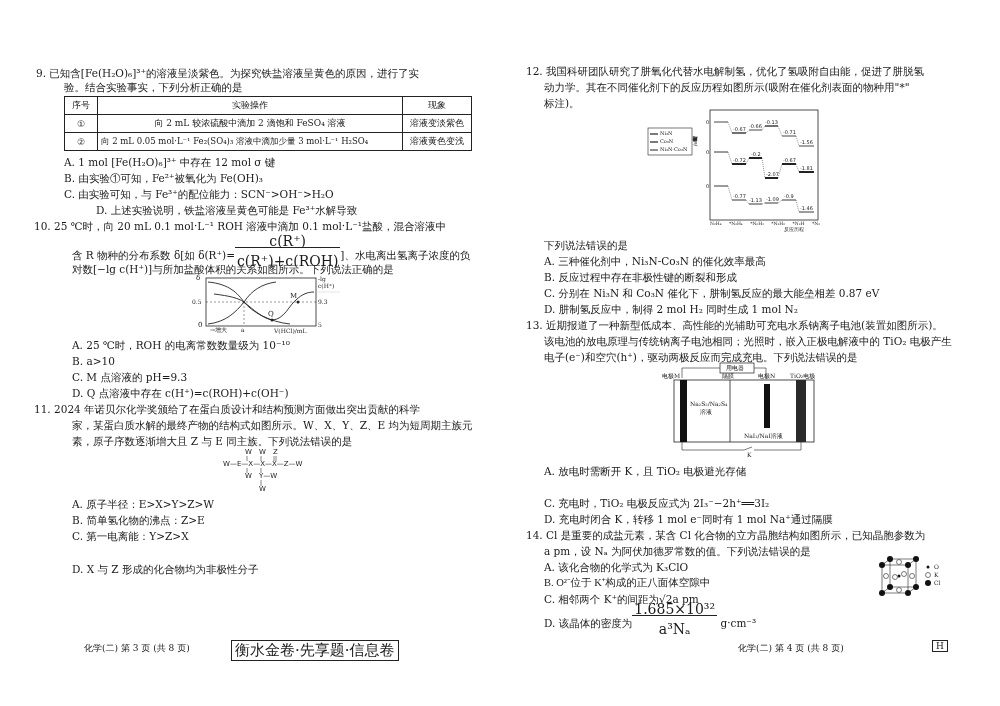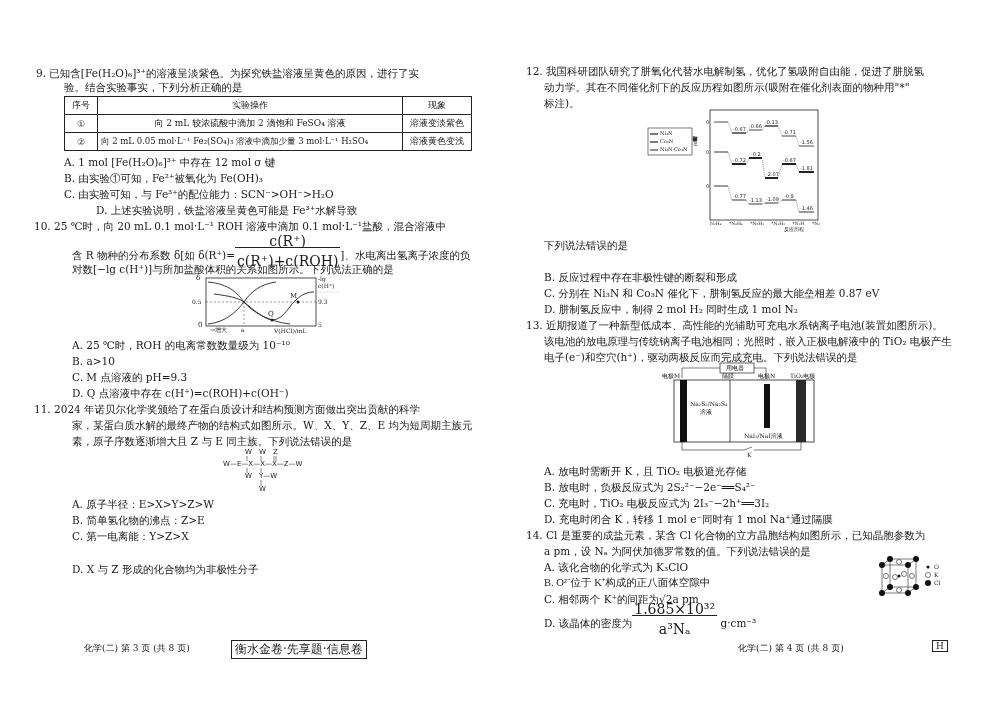--- a/index.html
+++ b/index.html
@@ -115,21 +115,21 @@
   <div class="line" style="left:72px;top:529px;">C. 第一电离能：Y&gt;Z&gt;X</div>
   <div class="line" style="left:72px;top:545px;margin-top:17px;">D. X 与 Z 形成的化合物均为非极性分子</div>
 
   <div class="footer" style="left:84px;">化学(二) 第 3 页 (共 8 页)</div>
 </div>
 
 <div class="footer" style="left:232px;top:640px;left:232px;"></div>
 
 <div class="footer" style="left:232px;"></div>
 <div class="abs" style="left:232px;top:641px;"></div>
-<div class="abs badge" style="left:231px;top:640px;position:absolute;left:231px;font-size:12px;white-space:nowrap;left:231px;text-align:right;">衡水金卷·先享题·信息卷</div>
+<div class="abs badge" style="left:231px;top:640px;position:absolute;left:231px;font-size:15px;white-space:nowrap;left:231px;text-align:right;">衡水金卷·先享题·信息卷</div>
 
 <div class="col-right">
   <div class="line" style="left:26px;top:64px;">12. 我国科研团队研究了肼氧化代替水电解制氢，优化了氢吸附自由能，促进了肼脱氢</div>
   <div class="line" style="left:44px;top:80px;">动力学。其在不同催化剂下的反应历程如图所示(吸附在催化剂表面的物种用"*"</div>
   <div class="line" style="left:44px;top:96px;">标注)。</div>
 
   <div class="abs" style="left:146px;top:108px;width:200px;height:124px;">
     <svg width="200" height="124" viewBox="0 0 200 124">
       <rect x="64" y="2" width="108" height="110" fill="none" stroke="#222" stroke-width="0.8"></rect>
 
@@ -209,20 +209,21 @@
       <span>*N₂H₄</span>
       <span>*N₂H₃</span>
       <span>*N₂H₂</span>
       <span>*N₂H</span>
       <span>*N₂</span>
     </div>
     <span class="abs" style="left:138px;top:118px;font-size:5px;">反应历程</span>
   </div>
 
   <div class="line" style="left:44px;top:238px;">下列说法错误的是</div>
+  <div class="line" style="left:44px;top:254px;">A. 三种催化剂中，Ni₃N-Co₃N 的催化效率最高</div>
   <div class="line" style="left:44px;top:270px;">B. 反应过程中存在非极性键的断裂和形成</div>
   <div class="line" style="left:44px;top:286px;">C. 分别在 Ni₃N 和 Co₃N 催化下，肼制氢反应的最大能垒相差 0.87 eV</div>
   <div class="line" style="left:44px;top:302px;">D. 肼制氢反应中，制得 2 mol H₂ 同时生成 1 mol N₂</div>
 
   <div class="line" style="left:26px;top:318px;">13. 近期报道了一种新型低成本、高性能的光辅助可充电水系钠离子电池(装置如图所示)。</div>
   <div class="line" style="left:44px;top:334px;">该电池的放电原理与传统钠离子电池相同；光照时，嵌入正极电解液中的 TiO₂ 电极产生</div>
   <div class="line" style="left:44px;top:350px;">电子(e⁻)和空穴(h⁺)，驱动两极反应而完成充电。下列说法错误的是</div>
 
   <div class="abs" style="left:160px;top:362px;width:180px;height:96px;font-size:6px;">
     <svg width="180" height="96" viewBox="0 0 180 96">
@@ -247,21 +248,20 @@
     <span class="abs" style="left:62px;top:10px;">隔膜</span>
     <span class="abs" style="left:98px;top:10px;">电极N</span>
     <span class="abs" style="left:130px;top:10px;white-space:nowrap;">TiO₂电极</span>
     <span class="abs" style="left:30px;top:38px;">Na₂S₂/Na₂S₄</span>
     <span class="abs" style="left:40px;top:46px;">溶液</span>
     <span class="abs" style="left:84px;top:70px;white-space:nowrap;">NaI₃/NaI溶液</span>
     <span class="abs" style="left:87px;top:89px;">K</span>
   </div>
 
   <div class="line" style="left:44px;top:464px;">A. 放电时需断开 K，且 TiO₂ 电极避光存储</div>
-  <div class="line" style="left:44px;top:480px;">B. 放电时，负极反应式为 2S₂²⁻−2e⁻══S₄²⁻</div>
   <div class="line" style="left:44px;top:496px;">C. 充电时，TiO₂ 电极反应式为 2I₃⁻−2h⁺══3I₂</div>
   <div class="line" style="left:44px;top:512px;">D. 充电时闭合 K，转移 1 mol e⁻同时有 1 mol Na⁺通过隔膜</div>
 
   <div class="line" style="left:26px;top:528px;">14. Cl 是重要的成盐元素，某含 Cl 化合物的立方晶胞结构如图所示，已知晶胞参数为</div>
   <div class="line" style="left:44px;top:544px;">a pm，设 Nₐ 为阿伏加德罗常数的值。下列说法错误的是</div>
   <div class="line" style="left:44px;top:560px;">A. 该化合物的化学式为 K₃ClO</div>
   <div class="line" style="left:44px;top:576px;font-family:Liberation Serif, serif;">B. O²⁻位于 K⁺构成的正八面体空隙中</div>
   <div class="line" style="left:44px;top:592px;">C. 相邻两个 K⁺的间距为√2a pm</div>
   <div class="line" style="left:44px;top:604px;line-height:26px;">
     <span>D. 该晶体的密度为</span><span class="frac"><span class="num">1.685×10³²</span><span class="den">a³Nₐ</span></span> <span>g·cm⁻³</span>

